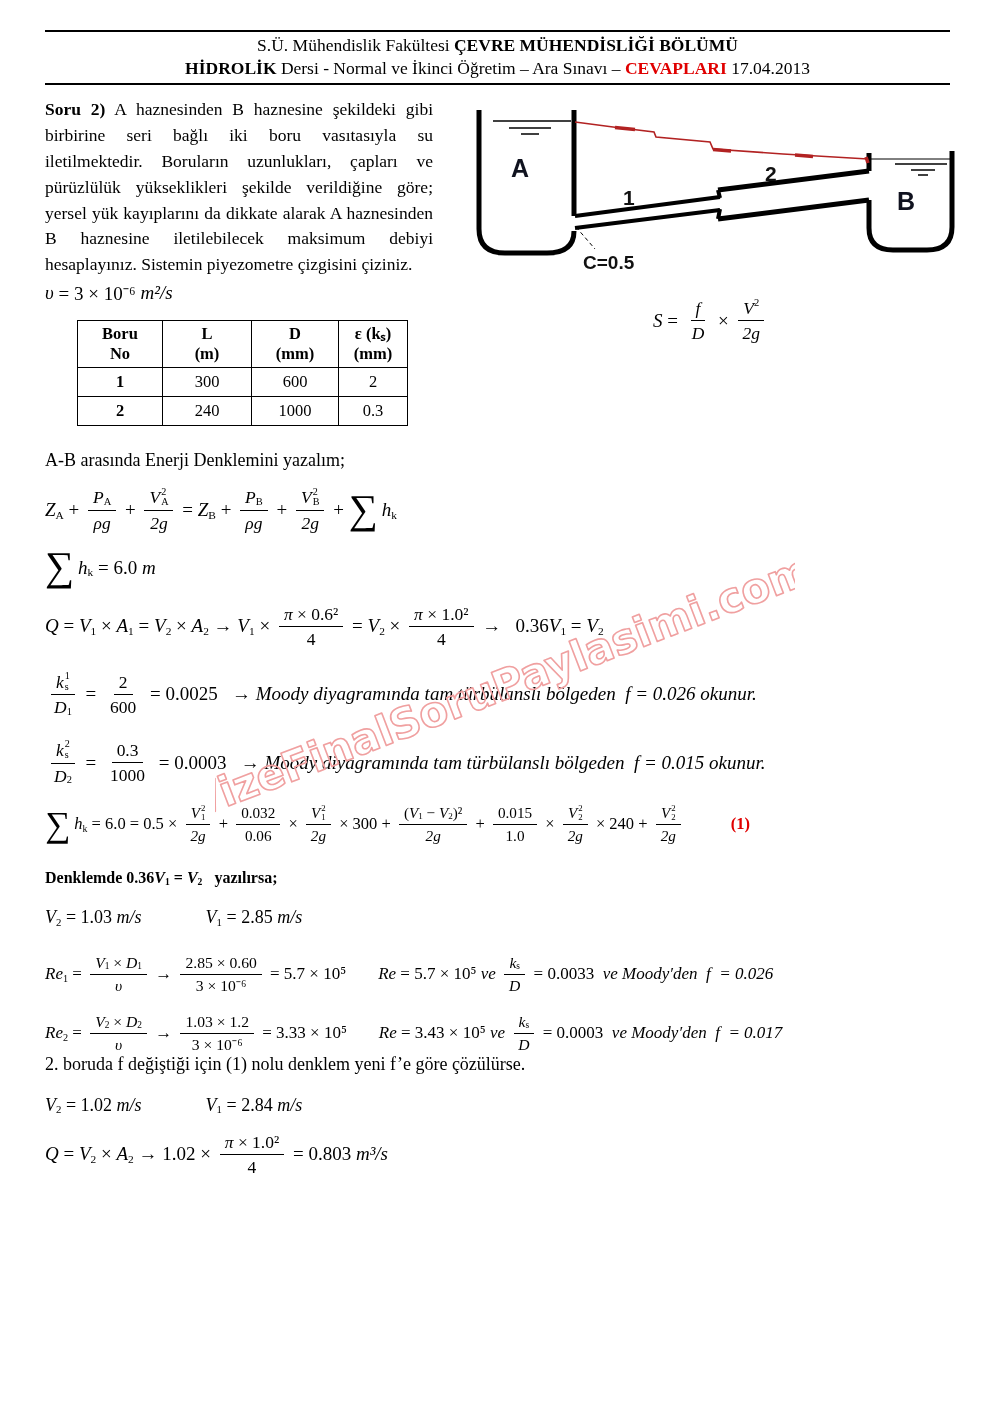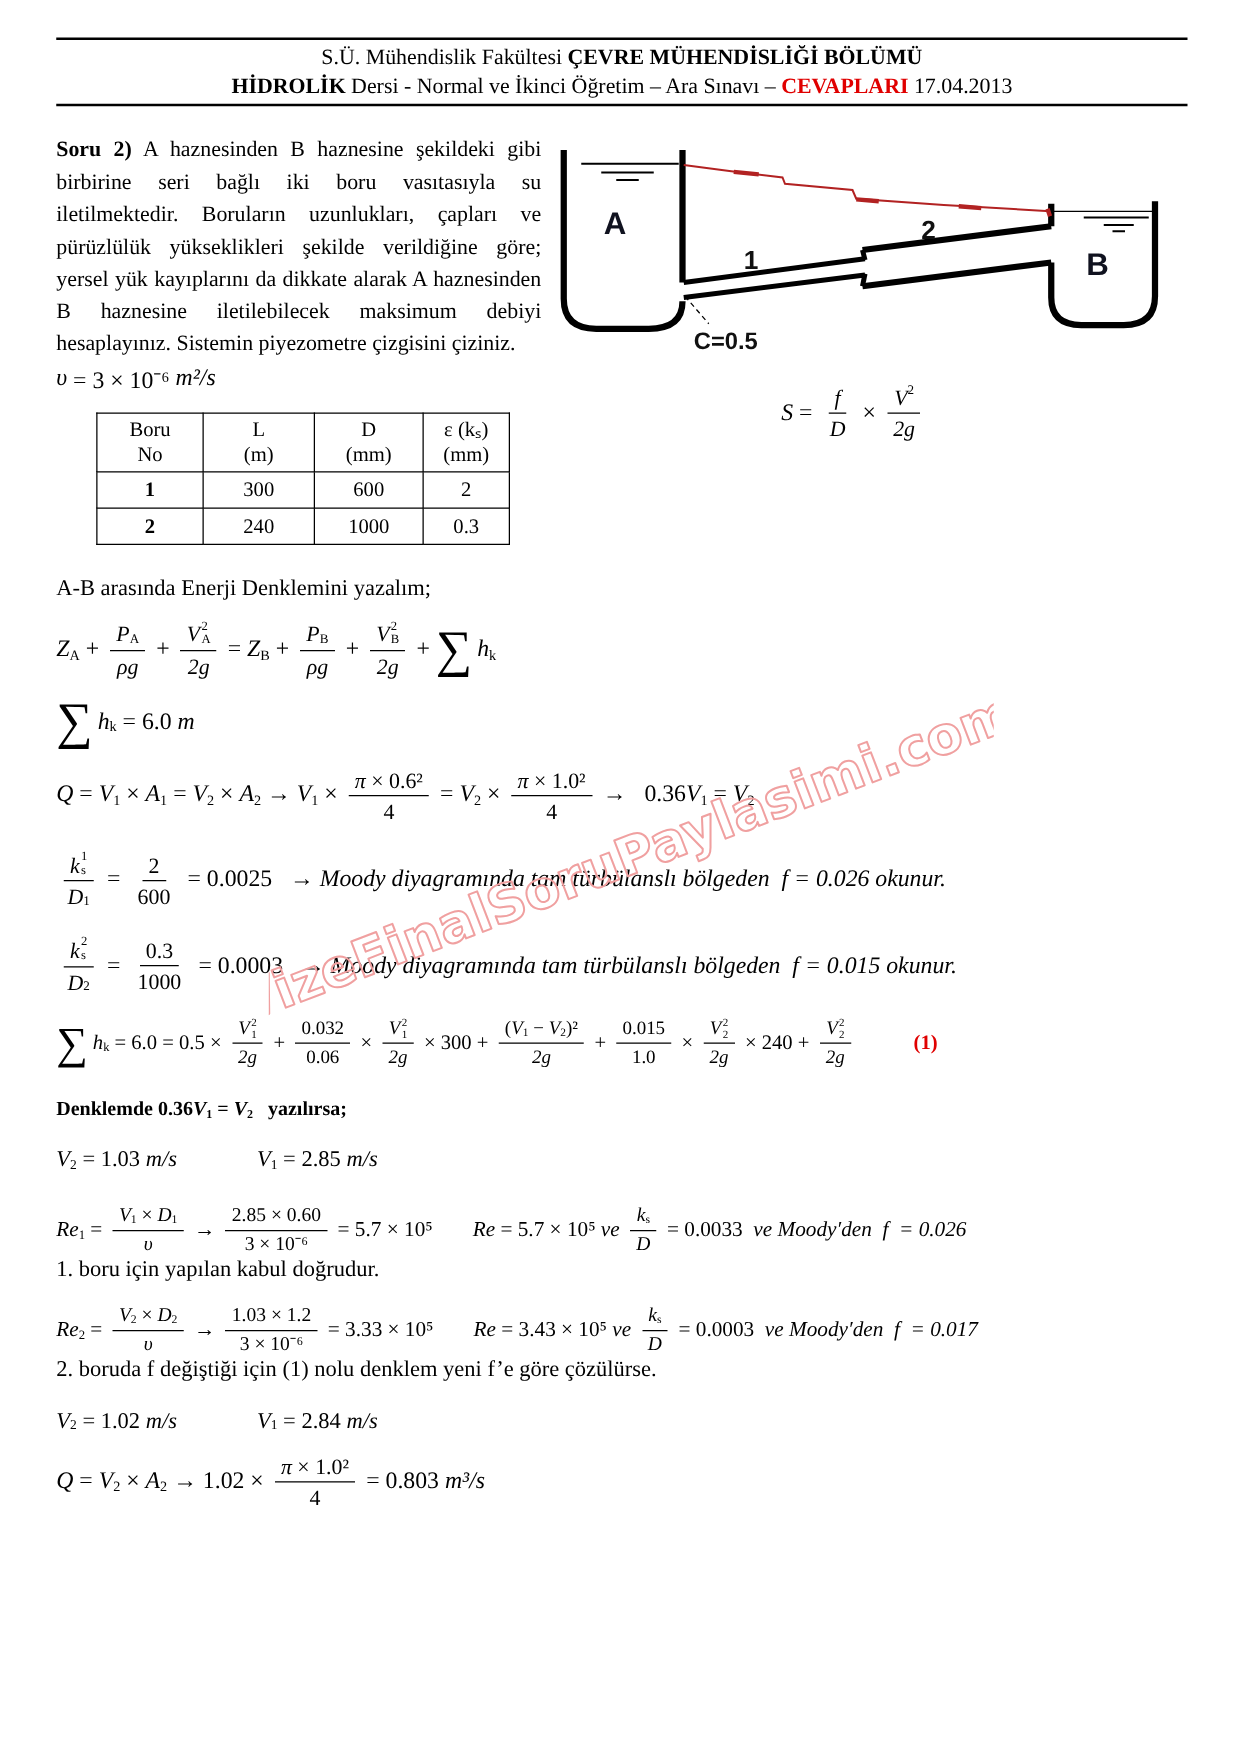--- a/index.html
+++ b/index.html
@@ -9,30 +9,30 @@
   }
   .page{position:relative;width:100%;height:100%;padding:30px 42px 0 45px;box-sizing:border-box;border-radius:13px;}
 
   
   .hdr{border-top:2px solid #000;border-bottom:2px solid #000;text-align:center;
        padding:2px 0 3px;font-size:17.5px;line-height:23px;}
   .hdr b{font-weight:bold;}
   .red{color:#e00000;}
 
   
-  .top{display:flex;margin-top:22px;}
+  .top{display:flex;margin-top:12px;gap:28px;}
   .qcol{width:388px;flex:none;}
   .dcol{flex:1;padding-left:2px;}
   .qtext{margin:0;font-size:17.5px;line-height:1.48;text-align:justify;}
   .nu-line{margin-top:2px;font-size:18px;}
 
   
   table.pipes{border-collapse:collapse;margin:14px 0 0 32px;}
   table.pipes th,table.pipes td{border:1.8px solid #000;text-align:center;font-size:16.5px;}
-  table.pipes th{font-weight:normal;padding:3px 6px;line-height:1.2;}
+  table.pipes th{font-weight:bold;padding:3px 6px;line-height:1.2;}
   table.pipes td{padding:2px 6px;height:24px;}
   table.pipes td:first-child{font-weight:bold;}
   .c-boru{width:72px;} .c-l{width:76px;} .c-d{width:74px;} .c-e{width:56px;}
 
   
   .diagram{display:block;}
   .s-wrap{margin:6px 0 0 190px;font-size:21px;}
 
   
   .sol{margin-top:24px;}
@@ -589,21 +589,20 @@
               <span class="msub">s</span>
             </span>
           </span>
           <span class="mden">
             <span class="mi">D</span>
           </span>
         </span>
         <span class="mt"> = 0.0033  </span>
         <span class="mi">ve Moody′den  f  = 0.026</span>
       </div>
-    <p class="txt m-kabul">1. boru için yapılan kabul doğrudur.</p>
     <div class="formula m-re2">
         <span class="mvar">
           <span class="mi">Re</span>
           <span class="msub">2</span>
         </span>
         <span class="mt"> = </span>
         <span class="mfrac">
           <span class="mnum">
             <span class="mvar">
               <span class="mi">V</span>

